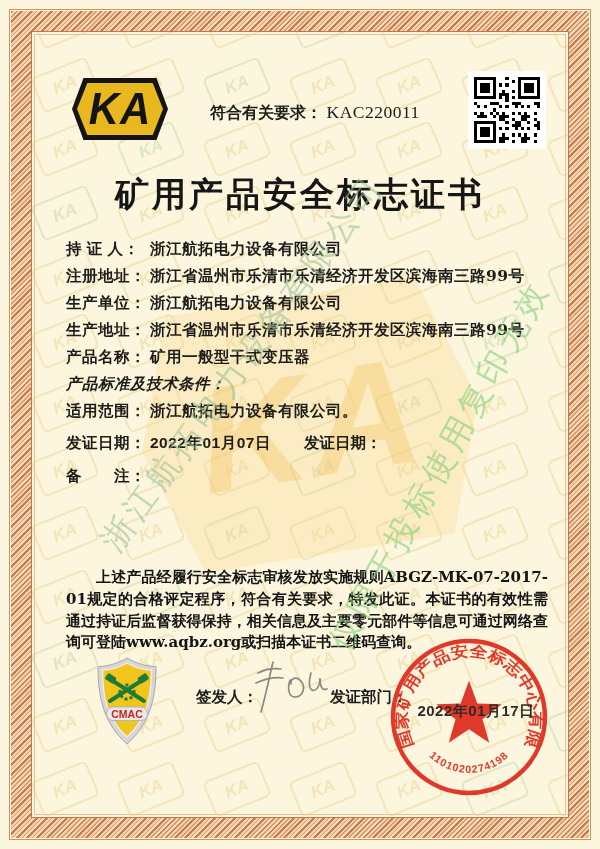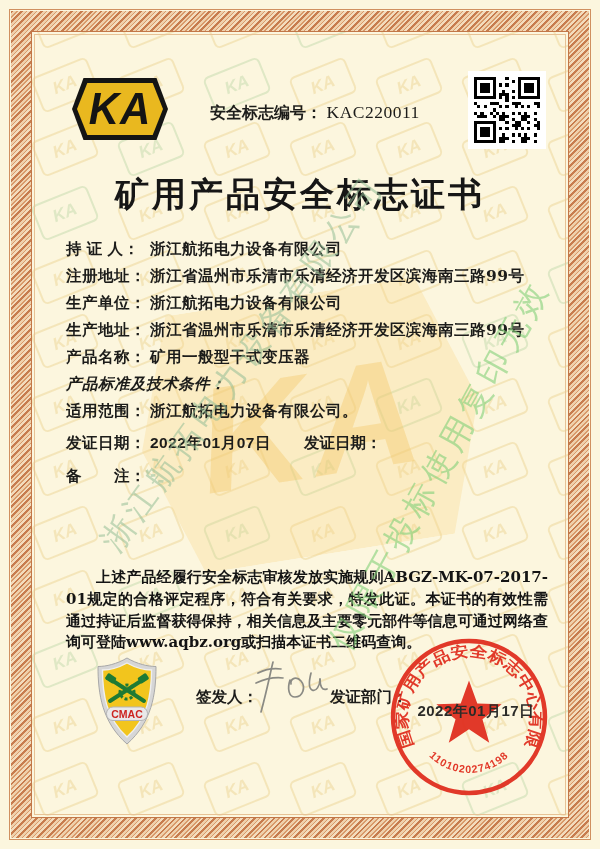--- a/index.html
+++ b/index.html
@@ -180,21 +180,21 @@
   <div class="frame-line-o"></div>
   <div class="frame-band"></div>
   <div class="frame-line-i1"></div>
   <div class="frame-line-i2"></div>
 
   <div class="ka-logo">
     <div class="inner"></div>
     <div class="txt">KA</div>
   </div>
   <div class="cert-line">
-    <span class="lbl">安全标志编号：</span>
+    <span class="lbl">符合有关要求：</span>
     <span class="val">KAC220011</span>
   </div>
   <svg class="qr" id="qrSvg" viewBox="0 0 25 25" shape-rendering="crispEdges">
     <rect x="0" y="0" width="25" height="25" fill="#ffffff"></rect>
   <rect x="2" y="2" width="7" height="7" fill="#000"></rect>
       <rect x="3" y="3" width="5" height="5" fill="#fff"></rect>
       <rect x="4" y="4" width="3" height="3" fill="#000"></rect>
       <rect x="16" y="2" width="7" height="7" fill="#000"></rect>
       <rect x="17" y="3" width="5" height="5" fill="#fff"></rect>
       <rect x="18" y="4" width="3" height="3" fill="#000"></rect>

